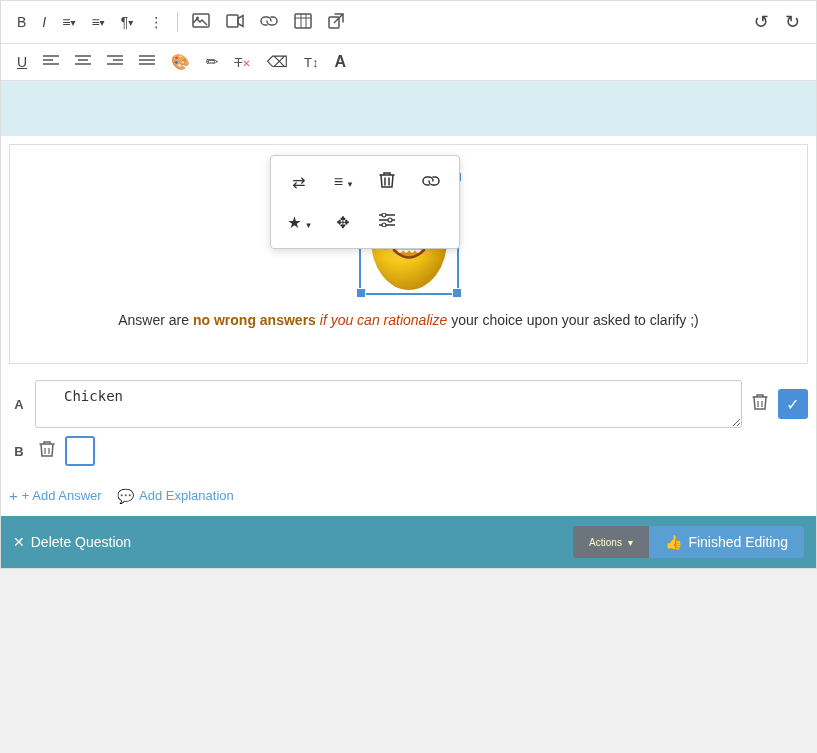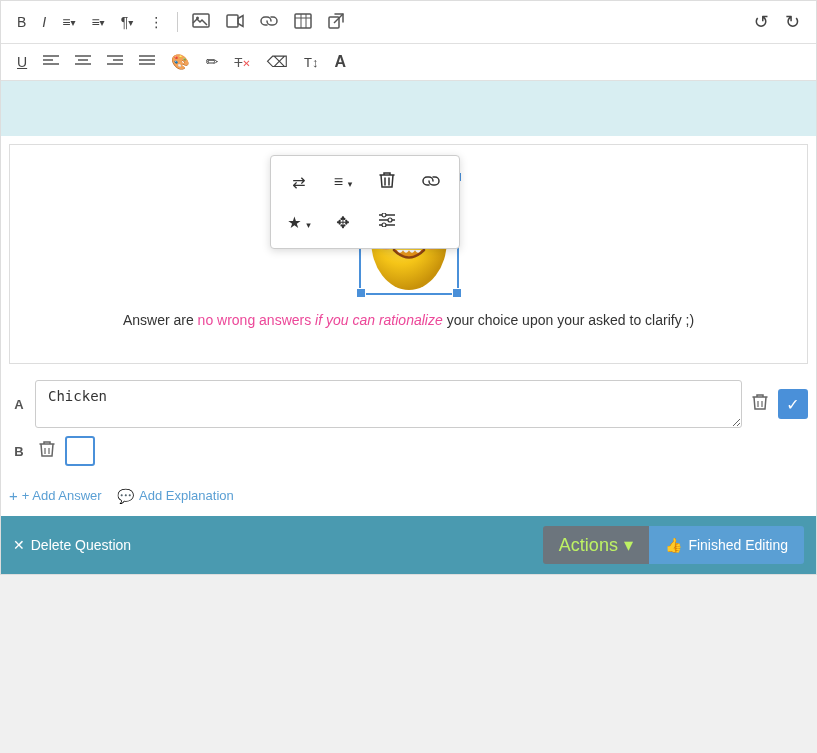--- a/index.html
+++ b/index.html
@@ -147,22 +147,22 @@
     .handle.br { bottom: -5px; right: -5px; }
 
     
     .caption-text {
       text-align: center;
       font-size: 14px;
       color: #333;
       line-height: 1.5;
       margin-top: 5px;
     }
-    .caption-text .red-bold { color: #ec4899; font-weight: normal; }
-    .caption-text .red-italic { color: #ec4899; font-style: italic; }
+    .caption-text .red-bold { color: #a16207; font-weight: bold; }
+    .caption-text .red-italic { color: #c2410c; font-style: italic; }
 
     
     .answers-section {
       padding: 8px;
     }
 
     .answer-row {
       display: flex;
       align-items: center;
       margin-bottom: 8px;
@@ -173,21 +173,21 @@
       font-size: 13px;
       color: #555;
       font-weight: bold;
       width: 20px;
       text-align: center;
       flex-shrink: 0;
     }
 
     .answer-input {
       flex: 1;
-      padding: 7px 12px;
+      padding: 7px 28px;
       border: 1px solid #ccc;
       border-radius: 3px;
       font-size: 14px;
       color: #333;
       resize: vertical;
       min-height: 36px;
     }
 
     .answer-delete-btn {
       background: none;
@@ -255,24 +255,24 @@
       gap: 6px;
     }
 
     .bottom-right {
       display: flex;
       gap: 0;
     }
 
     .actions-btn {
       background: #6c757d;
-      color: #bef264;
+      color: #fef9c3;
       border: none;
       padding: 8px 16px;
-      font-size: 18px;
+      font-size: 10px;
       cursor: pointer;
       border-radius: 3px 0 0 3px;
       display: flex;
       align-items: center;
       gap: 6px;
     }
 
     .finished-btn {
       background: #5a9fd4;
       color: #fff;

